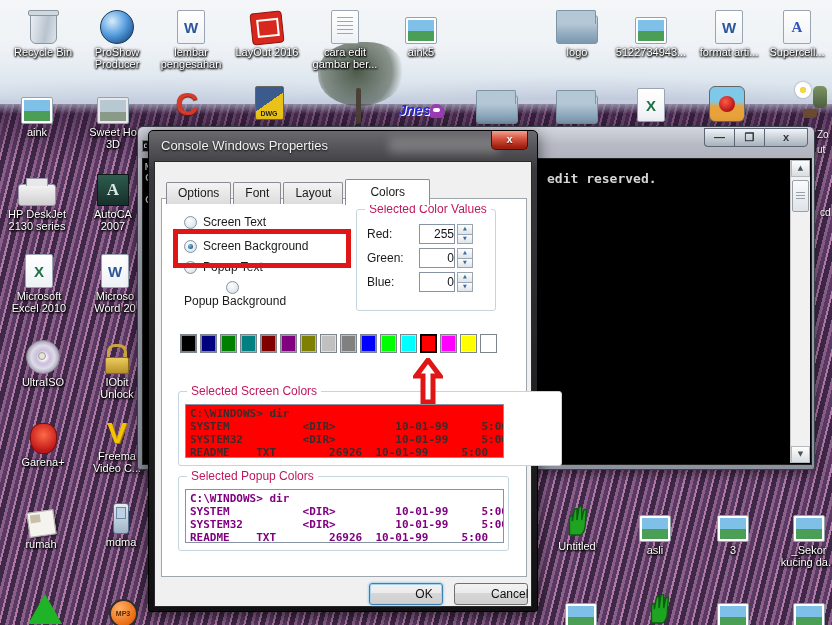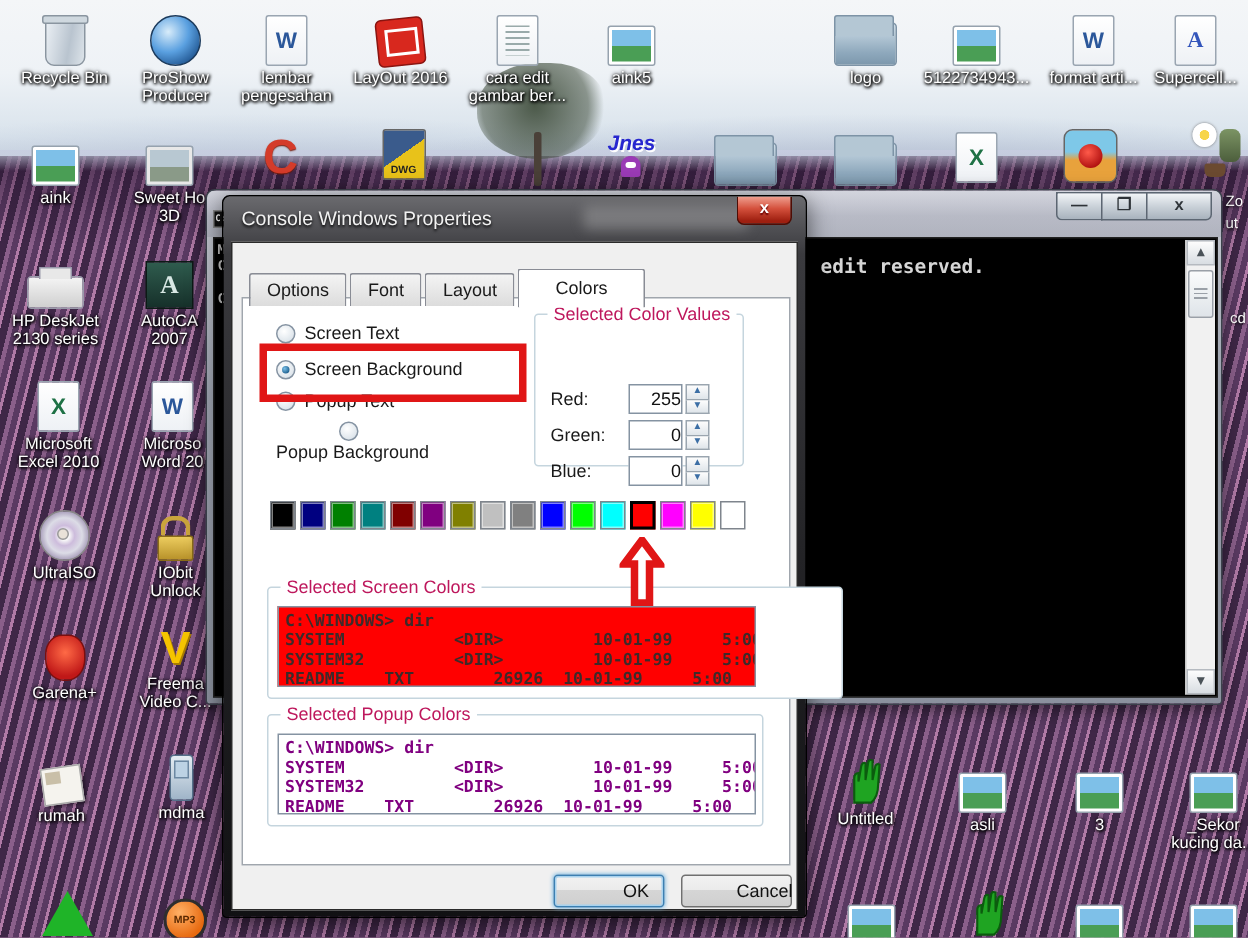--- a/index.html
+++ b/index.html
@@ -44,21 +44,21 @@
   .ic-cd{position:relative;width:32px;height:32px;border-radius:50%;border:1px solid #888;
       background:radial-gradient(circle, #f8f8f8 14%, #cdbcdc 30%, #dcdce6 52%, #a195b4 75%, #d2d6dd 92%);}
   .ic-cd .hole{position:absolute;left:11px;top:11px;width:8px;height:8px;border-radius:50%;background:#e9e2d8;border:1px solid #999;box-sizing:border-box;}
   .ic-recycle{position:relative;width:25px;height:29px;border:1px solid #8a95a0;border-radius:3px 3px 6px 6px;
       background:linear-gradient(100deg,#eaeff4,#b9c4cf 60%,#dde4ea);}
   .ic-recycle .lid{position:absolute;left:-3px;top:-4px;width:29px;height:4px;background:#cfd8df;border:1px solid #8a95a0;border-radius:2px;}
   .ic-ccleaner{font:bold 32px/32px "Liberation Sans",sans-serif;color:#d43b2a;text-shadow:0 1px 1px #701808;}
   .ic-dwg{position:relative;width:27px;height:32px;border:1px solid #666;border-radius:2px;
       background:linear-gradient(145deg,#3a5b8c 48%,#e8c21a 48%);}
   .ic-dwg span{position:absolute;left:0;bottom:2px;width:100%;text-align:center;font:bold 7px "Liberation Sans",sans-serif;color:#222;}
-  .ic-jnes{display:flex;flex-direction:column;align-items:center;}
+  .ic-jnes{display:flex;flex-direction:row;align-items:center;}
   .ic-jnes .word{font:italic bold 14px/14px "Liberation Sans",sans-serif;color:#2727cf;text-shadow:1px 1px 0 #fff;}
   .ic-jnes .sprite{width:13px;height:14px;margin-top:2px;background:#9a3bb5;border-radius:6px 6px 2px 2px;position:relative;}
   .ic-jnes .sprite i{position:absolute;left:3px;top:4px;width:7px;height:4px;background:#fff;border-radius:2px;}
   .ic-printer{position:relative;width:36px;height:20px;margin-top:10px;border:1px solid #99a;border-radius:3px;
       background:linear-gradient(#f4f4f4,#cfcfcf);}
   .ic-printer .tray{position:absolute;left:7px;top:-7px;width:20px;height:7px;background:#e8e8e8;border:1px solid #99a;border-bottom:none;}
   .ic-autocad{width:30px;height:30px;border:1px solid #0d1a16;color:#d8e8e4;display:flex;align-items:center;justify-content:center;
       font:bold 17px "Liberation Serif",serif;background:linear-gradient(#2f5c4e,#16302a);}
   .ic-lock{display:flex;flex-direction:column;align-items:center;}
   .ic-lock .shackle{width:14px;height:10px;border:3px solid #caa53c;border-bottom:none;border-radius:8px 8px 0 0;}
@@ -132,21 +132,21 @@
   .radio-row{position:absolute;display:flex;align-items:center;}
   .radio-circle{width:13px;height:13px;border-radius:50%;border:1px solid #8593a2;background:radial-gradient(circle at 40% 35%,#fff,#dfe6ec 70%,#c8d2da);
       box-sizing:border-box;margin-right:6px;position:relative;}
   .radio-circle.sel::after{content:"";position:absolute;left:3px;top:3px;width:5px;height:5px;border-radius:50%;
       background:radial-gradient(circle at 35% 35%, #7ac0e8, #1e5f8e 75%);}
   .radio-label{font:12px "Liberation Sans",sans-serif;color:#1a1a1a;}
 
   .groupbox{position:absolute;border:1px solid #c5d5de;border-radius:3px;box-sizing:border-box;}
   .groupbox .gb-label{position:absolute;left:8px;top:-8px;background:#fff;padding:0 4px;font:12px "Liberation Sans",sans-serif;color:#be185d;}
 
-  .cv-row{position:absolute;display:flex;align-items:center;margin-top:32px;}
+  .cv-row{position:absolute;display:flex;align-items:center;}
   .cv-label{width:52px;font:12px "Liberation Sans",sans-serif;color:#1a1a1a;}
   .cv-edit{width:36px;height:20px;border:1px solid #8593a2;background:#fff;box-sizing:border-box;
       font:12px/18px "Liberation Sans",sans-serif;padding-left:5px;color:#111;text-align:right;}
   .spinner{width:16px;height:20px;margin-left:2px;display:flex;flex-direction:column;}
   .spin-btn{flex:1;border:1px solid #9aa5af;background:linear-gradient(#fdfdfd,#dfe5ea);box-sizing:border-box;
       font:5px/4px "DejaVu Sans",sans-serif;color:#3b6ea5;text-align:center;padding-top:1px;}
   .spin-btn + .spin-btn{border-top:none;}
 
   .palette{position:absolute;display:flex;}
   .swatch{width:17px;height:19px;border:1px solid #7f858d;margin-right:3px;box-sizing:border-box;box-shadow:inset 0 0 0 1px rgba(255,255,255,.5);}

